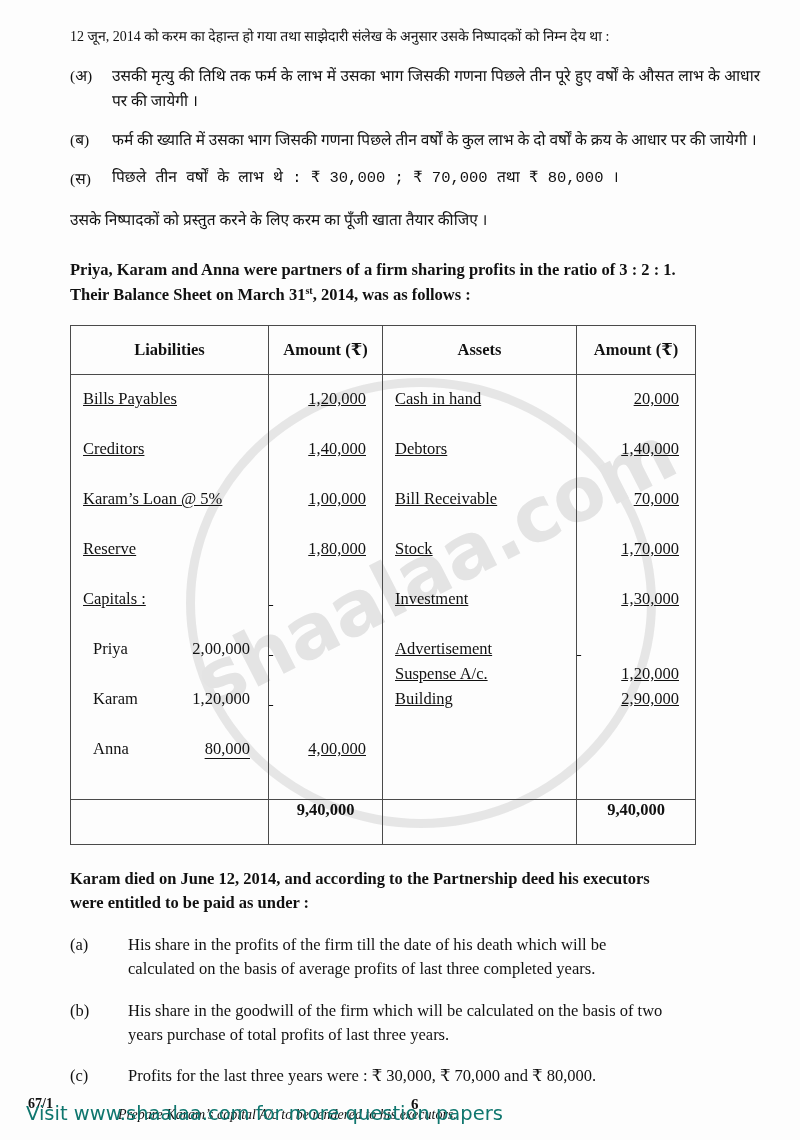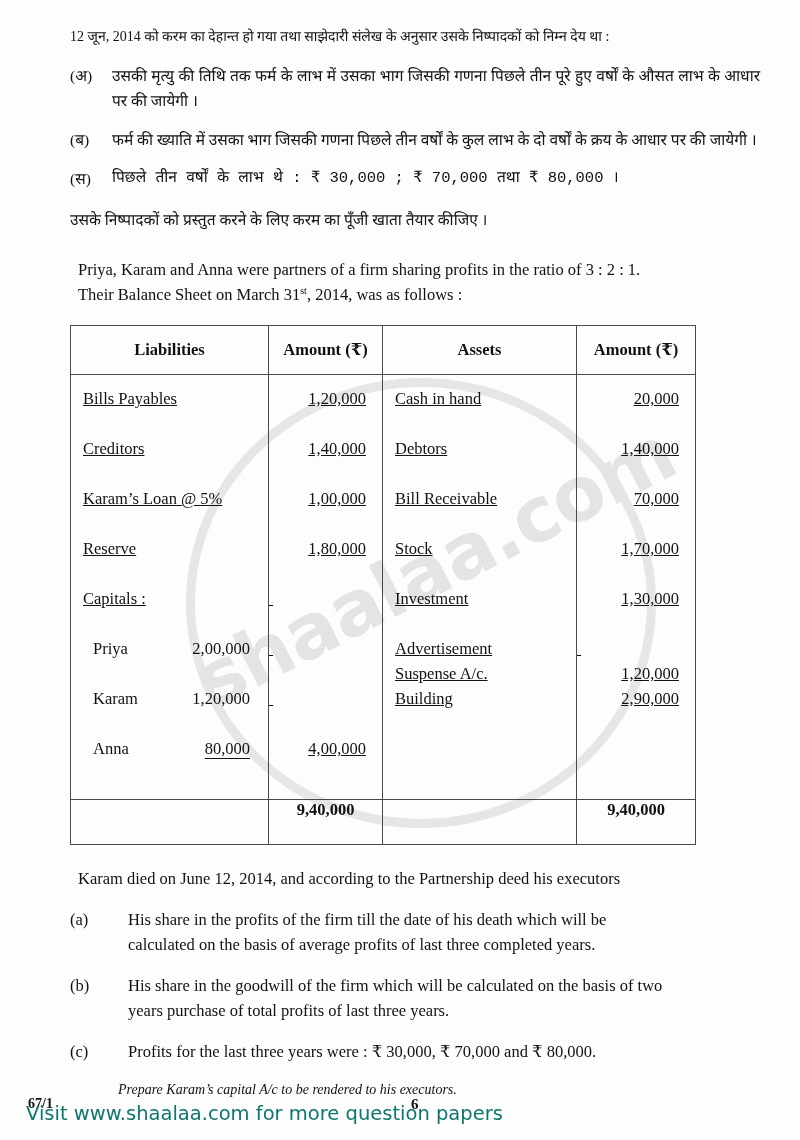--- a/index.html
+++ b/index.html
@@ -90,21 +90,22 @@
   .hindi-tail {
     margin-top: 16px;
     font-size: 15.5px;
     line-height: 1.62;
   }
 
   .eng {
     font-size: 16.5px;
     line-height: 1.48;
     text-align: justify;
-    margin: 8px;
+    margin: 0;
+    font-weight: bold;
   }
   .intro-para {
     margin-top: 26px;
     margin-bottom: 18px;
   }
   .intro-para .last-line { text-align: left; }
 
   sup.ord {
     font-size: 10px;
     vertical-align: super;
@@ -404,20 +405,21 @@
             <td>
                 <span class="total-val">9,40,000</span>
               </td>
           </tr>
         </tbody>
       </table>
     </div>
 
     <div class="eng after-table">
       <div>Karam died on June 12, 2014, and according to the Partnership deed his executors</div>
+      <div class="last-line">were entitled to be paid as under :</div>
     </div>
 
     <div class="eng-list">
       <div class="eng-marker">(a)</div>
       <div class="eng-body">
         <div>His share in the profits of the firm till the date of his death which will be</div>
         <div class="last-line">calculated on the basis of average profits of last three completed years.</div>
       </div>
     </div>
 

